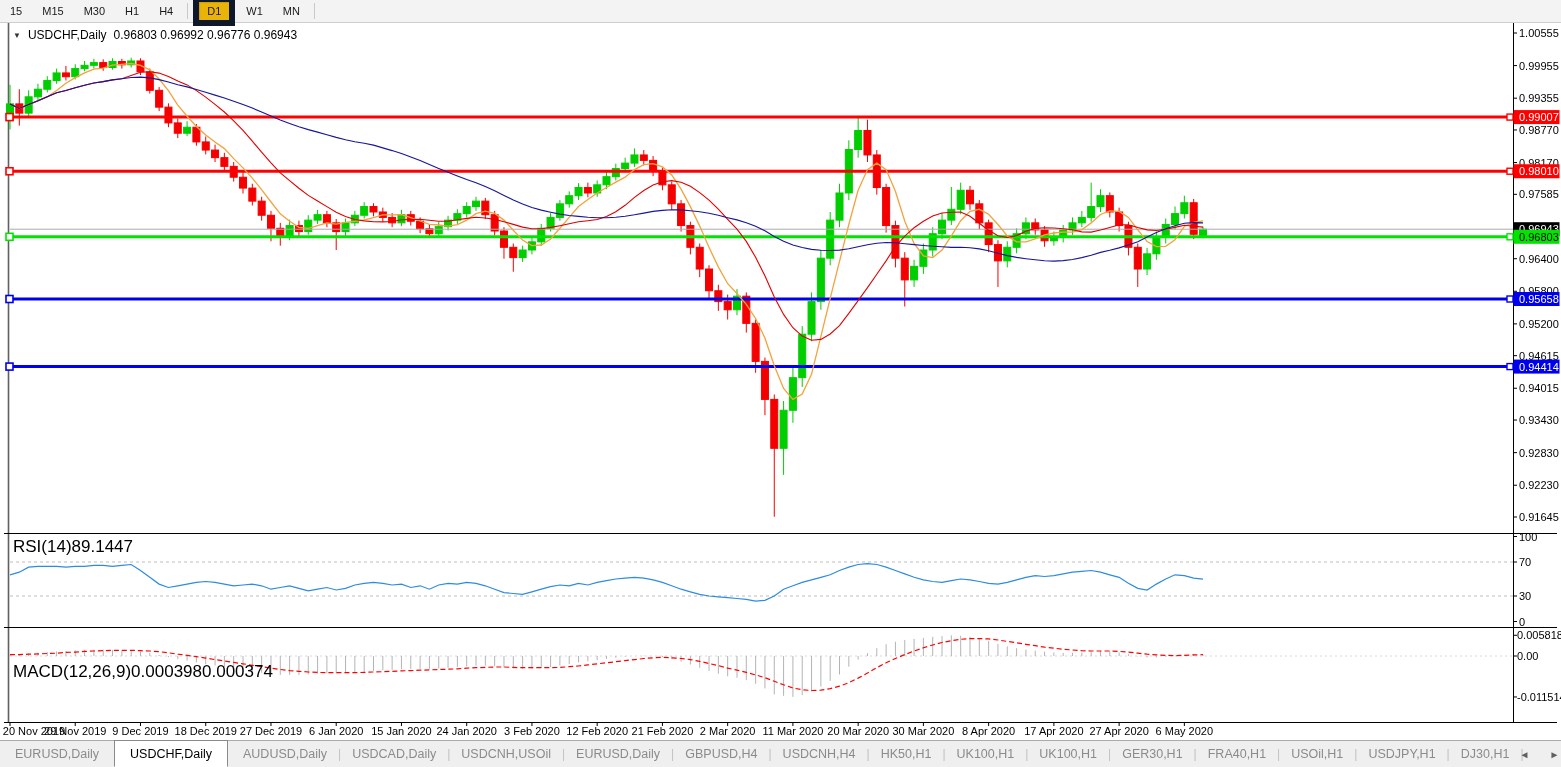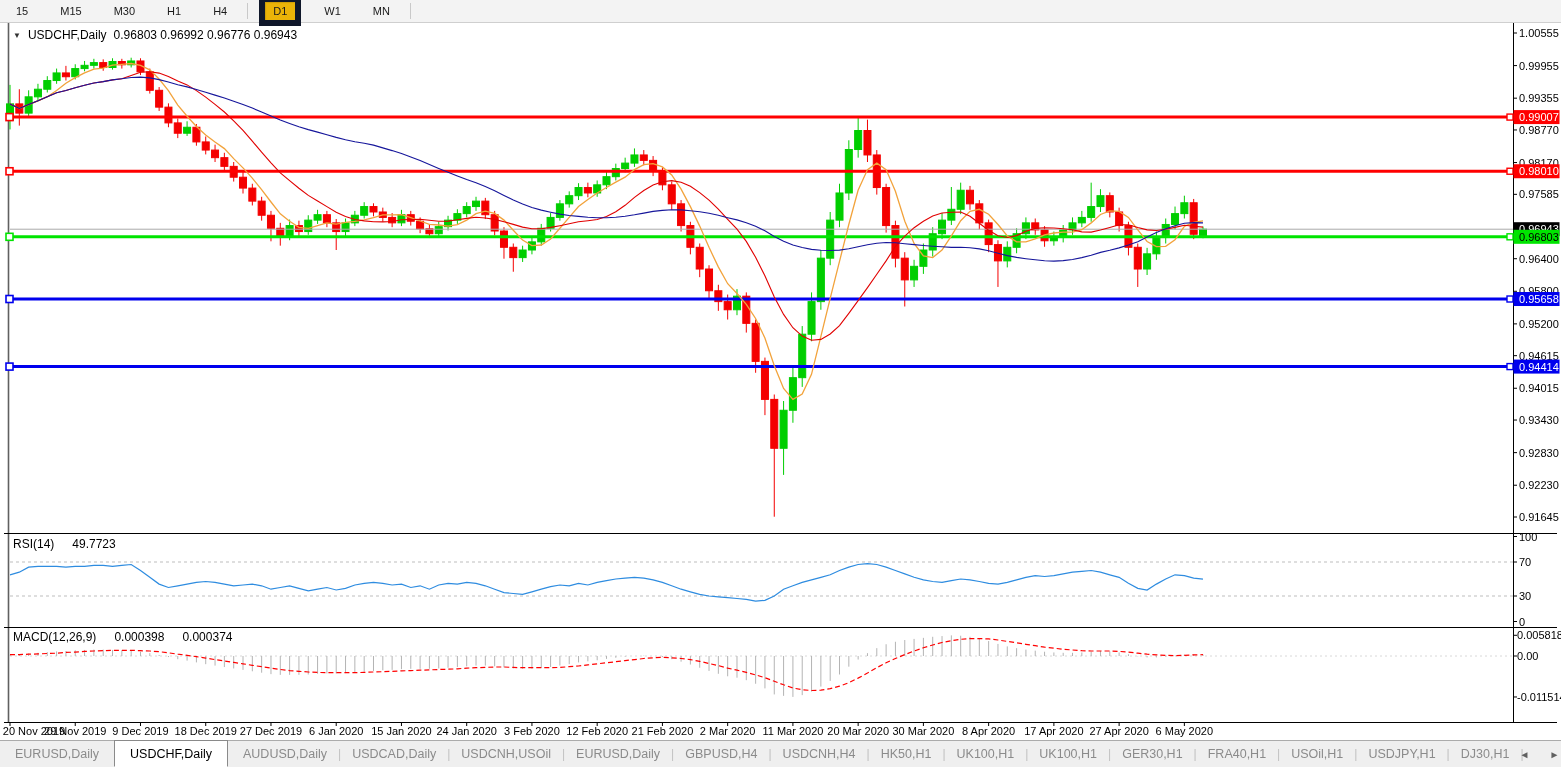--- a/index.html
+++ b/index.html
@@ -1,28 +1,28 @@
 <!DOCTYPE html>
 <html><head>
 <meta charset="utf-8">
 <style>
   html,body{margin:0;padding:0}
   body{width:1561px;height:767px;position:relative;background:#ffffff;overflow:hidden;
        font-family:"Liberation Sans",sans-serif;-webkit-font-smoothing:none}
   
   .toolbar{position:absolute;top:0;left:0;width:1561px;height:22px;background:#f3f3f3;
            border-bottom:1px solid #cfcfcf;display:flex;align-items:center;z-index:3}
-  .tf-btn{font-size:11px;color:#1a1a1a;padding:2px 8px;margin:0 7px;border:1px solid transparent;
+  .tf-btn{font-size:11px;color:#1a1a1a;padding:2px 8px;margin:0 1px;border:1px solid transparent;
           line-height:14px;cursor:default;white-space:nowrap}
   .tf-btn.active{background:#eab308;border:6px solid #0f172a;box-shadow:inset 1px 1px 1px rgba(0,0,0,.12)}
   .tf-sep{width:1px;height:16px;background:#c9c9c9;margin:0 4px}
   
   .chart-label{position:absolute;z-index:2;font-size:12px;color:#000;display:flex;gap:7px;align-items:center;white-space:nowrap}
   .chart-label .caret{font-size:8px;color:#333}
-  .pane-label{position:absolute;z-index:2;font-size:12px;color:#000;display:flex;gap:18px;white-space:nowrap}
+  .pane-label{position:absolute;z-index:2;font-size:17px;color:#000;display:flex;gap:0;white-space:nowrap}
   
   .tabbar{position:absolute;left:0;bottom:0;width:1561px;height:26px;background:#efefef;
           border-top:1px solid #ababab;display:flex;align-items:stretch;z-index:3}
   .tab{display:flex;align-items:center;padding:0 15px;font-size:12.5px;color:#8b8b8b;cursor:default;white-space:nowrap}
   .tab.active{background:#ffffff;color:#000;border-left:1px solid #8a8a8a;border-right:1px solid #8a8a8a;
               border-bottom:1px solid #fff;margin-top:-1px;border-top:1px solid #8a8a8a;font-weight:400}
   .tab-sep{align-self:center;color:#c2c2c2;font-size:12px;margin:0 -4px}
   .scroll-arrows{margin-left:auto;display:flex;gap:20px;align-items:center;padding-right:42px;color:#606060;font-size:10px}
   .scroll-arrows span{cursor:default}
   svg#chart{position:absolute;top:0;left:0;z-index:1}
@@ -45,24 +45,24 @@
   </div>
 
 <div class="chart-label" style="left:13px;top:28px">
   <span class="caret">▼</span>
   <span>USDCHF,Daily</span>
   <span>0.96803 0.96992 0.96776 0.96943</span>
 </div>
 
 <div class="pane-label" style="left:13px;top:537px">
   <span>RSI(14)</span>
-  <span>49.7723</span>
+  <span>89.1447</span>
 </div>
 
-<div class="pane-label" style="left:13px;top:630px">
+<div class="pane-label" style="left:13px;top:662px">
   <span>MACD(12,26,9)</span>
   <span>0.000398</span>
   <span>0.000374</span>
 </div>
 
 <svg id="chart" width="1561" height="767">
     <rect x="4" y="23" width="1553" height="699" fill="#ffffff" stroke="none"></rect>
     <line x1="0" y1="22.5" x2="1561" y2="22.5" stroke="#808080" stroke-width="1"></line>
     <line x1="8.5" y1="23" x2="8.5" y2="722" stroke="#606060" stroke-width="1.6"></line>
     <line x1="10" y1="84.87655499999971" x2="10" y2="129.41977499999965" stroke="#00CE00" stroke-width="1"></line>

